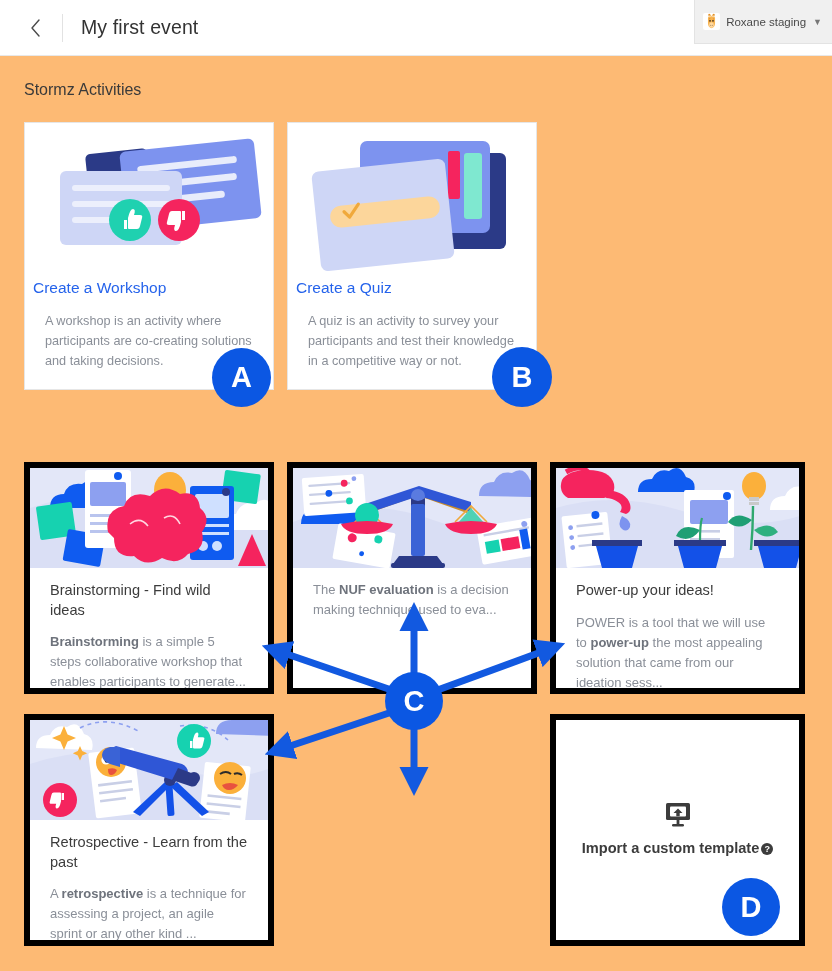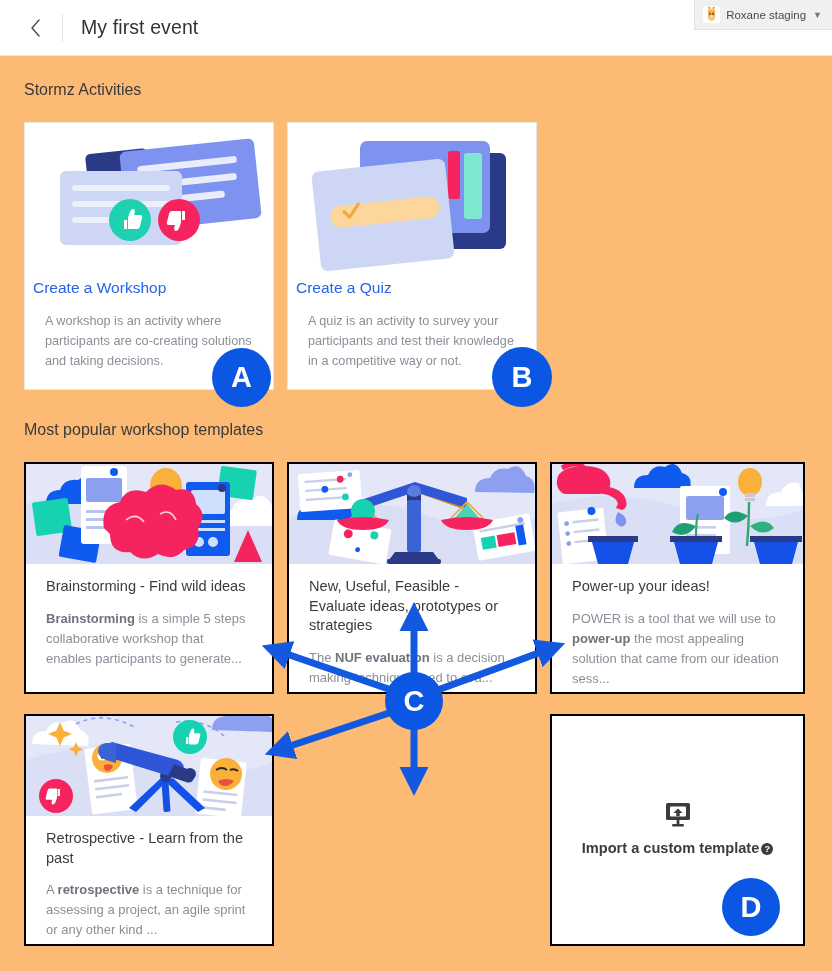--- a/index.html
+++ b/index.html
@@ -27,21 +27,21 @@
     display: flex; align-items: center; justify-content: center;
     color: #444; font-size: 19px; cursor: pointer;
     background: none; border: none; padding: 0;
     font-family: "Liberation Sans", sans-serif;
   }
   .divider-v { width: 1px; height: 28px; background: #e2e2e2; margin: 0 18px 0 14px; }
   .event-title { font-size: 19.5px; color: #333; font-weight: 400; letter-spacing: .1px; }
 
   .workspace-chip {
     position: absolute; top: 0px; right: 0px;
-    height: 30px; min-width: 116px;
+    height: 44px; min-width: 116px;
     background: #f0f0f0;
     border: 1px solid #e3e3e3;
     border-top: none; border-right: none;
     display: flex; align-items: center; gap: 6px;
     padding: 0 10px 0 8px;
     cursor: pointer;
   }
   .workspace-chip .ws-name { font-size: 11.5px; color: #4a4a4a; white-space: nowrap; }
   .chev { font-size: 9px; color: #777; margin-left: 1px; }
   .ws-avatar { width: 17px; height: 17px; flex: 0 0 auto; }
@@ -70,21 +70,21 @@
   }
   .act-desc {
     margin: 14px 20px 6px 20px; font-size: 12.7px; color: #8a8f98;
     line-height: 20px;
   }
 
   
   .tpl-card {
     position: absolute;
     width: 250px; height: 232px;
-    background: #fff; border: 2px solid #000000;
+    background: #fff; border: 6px solid #000000;
     overflow: hidden;
   }
   .tpl-card.wide { width: 255px; }
   .tpl-img { height: 100px; width: 100%; position: relative; overflow: hidden; background:#dfe3f5; }
   .tpl-title {
     margin: 13px 20px 0 20px; font-size: 14.6px; color: #3c3c3c;
     line-height: 19.5px; font-weight: 400;
   }
   .tpl-desc {
     margin: 12px 20px 0 20px; font-size: 13px; color: #8a8f98; line-height: 20px;
@@ -193,21 +193,20 @@
         <rect x="176" y="30" width="18" height="66" rx="3" fill="#7fe8d0"></rect>
         <rect x="28" y="42" width="134" height="100" rx="7" fill="#ced6f6" transform="rotate(-6 95 92)"></rect>
         <rect x="42" y="78" width="110" height="22" rx="11" fill="#fcd69b" transform="rotate(-6 97 89)"></rect>
         <path d="M56 88 l5 6 l10 -12" stroke="#f0a93c" stroke-width="3.2" fill="none" stroke-linecap="round" stroke-linejoin="round" transform="rotate(-6 63 88)"></path>
       </svg>
     </div>
     <a class="act-link" href="#">Create a Quiz</a>
     <div class="act-desc">A quiz is an activity to survey your participants and test their knowledge in a competitive way or not.</div>
   </div>
 
-  <h2 class="section-title" id="sec2-title">Most popular workshop templates</h2>
 
   <div class="tpl-card" style="left:24px; top:462px;">
     <div class="tpl-img">
       <svg width="250" height="100" viewBox="0 0 250 100">
         <rect width="250" height="100" fill="#e3e7f8"></rect>
         <path d="M0 40 Q60 18 120 42 Q190 70 250 46 L250 100 L0 100 Z" fill="#dadff5"></path>
         <path d="M20 40 q0 -14 14 -14 q4 -12 18 -10 q10 -8 18 6 q10 2 8 18 z" fill="#0f5bf0"></path>
         <path d="M190 62 q0 -16 16 -16 q5 -13 20 -11 q12 -9 20 7 q12 3 9 20 z" fill="#ffffff"></path>
         <rect x="8" y="36" width="36" height="34" rx="2" fill="#16d2b0" transform="rotate(-8 26 53)"></rect>
         <rect x="35" y="64" width="38" height="32" rx="2" fill="#0f5bf0" transform="rotate(10 54 80)"></rect>
@@ -280,21 +279,20 @@
         <path d="M74 42 L74 54" stroke="#e0a94a" stroke-width="1.4"></path>
         <path d="M178 38 L178 52" stroke="#e0a94a" stroke-width="1.4"></path>
         <path d="M60 56 L74 42 L90 56" stroke="#f0a93c" stroke-width="1.6" fill="none"></path>
         <path d="M162 54 L178 38 L194 54" stroke="#f0a93c" stroke-width="1.6" fill="none"></path>
         <circle cx="74" cy="47" r="12" fill="#16d2b0"></circle>
         <path d="M48 56 q26 -6 52 0 q-4 10 -26 10 q-22 0 -26 -10 z" fill="#f5245e"></path>
         <polygon points="178,40 192,56 164,56" fill="#4fd2b4"></polygon>
         <path d="M152 56 q26 -6 52 0 q-4 10 -26 10 q-22 0 -26 -10 z" fill="#f5245e"></path>
       </svg>
     </div>
-    <div class="tpl-title">New, Useful, Feasible - Evaluate ideas, prototypes or strategies</div>
     <div class="tpl-desc"><span>The </span><b>NUF evaluation</b><span> is a decision making technique used to eva...</span></div>
   </div>
 
   <div class="tpl-card" style="left:24px; top:714px;">
     <div class="tpl-img">
       <svg width="250" height="100" viewBox="0 0 250 100">
         <rect width="250" height="100" fill="#e3e7f8"></rect>
         <path d="M0 44 Q70 20 140 46 Q200 68 250 44 L250 100 L0 100 Z" fill="#dadff5"></path>
         <path d="M186 14 q0 -14 16 -14 q5 -12 19 -9 q12 -8 19 8 q11 3 8 17 z" fill="#8da0f0"></path>
         <path d="M6 28 q0 -13 14 -13 q5 -11 17 -8 q11 -8 17 7 q11 3 8 16 z" fill="#ffffff"></path>

